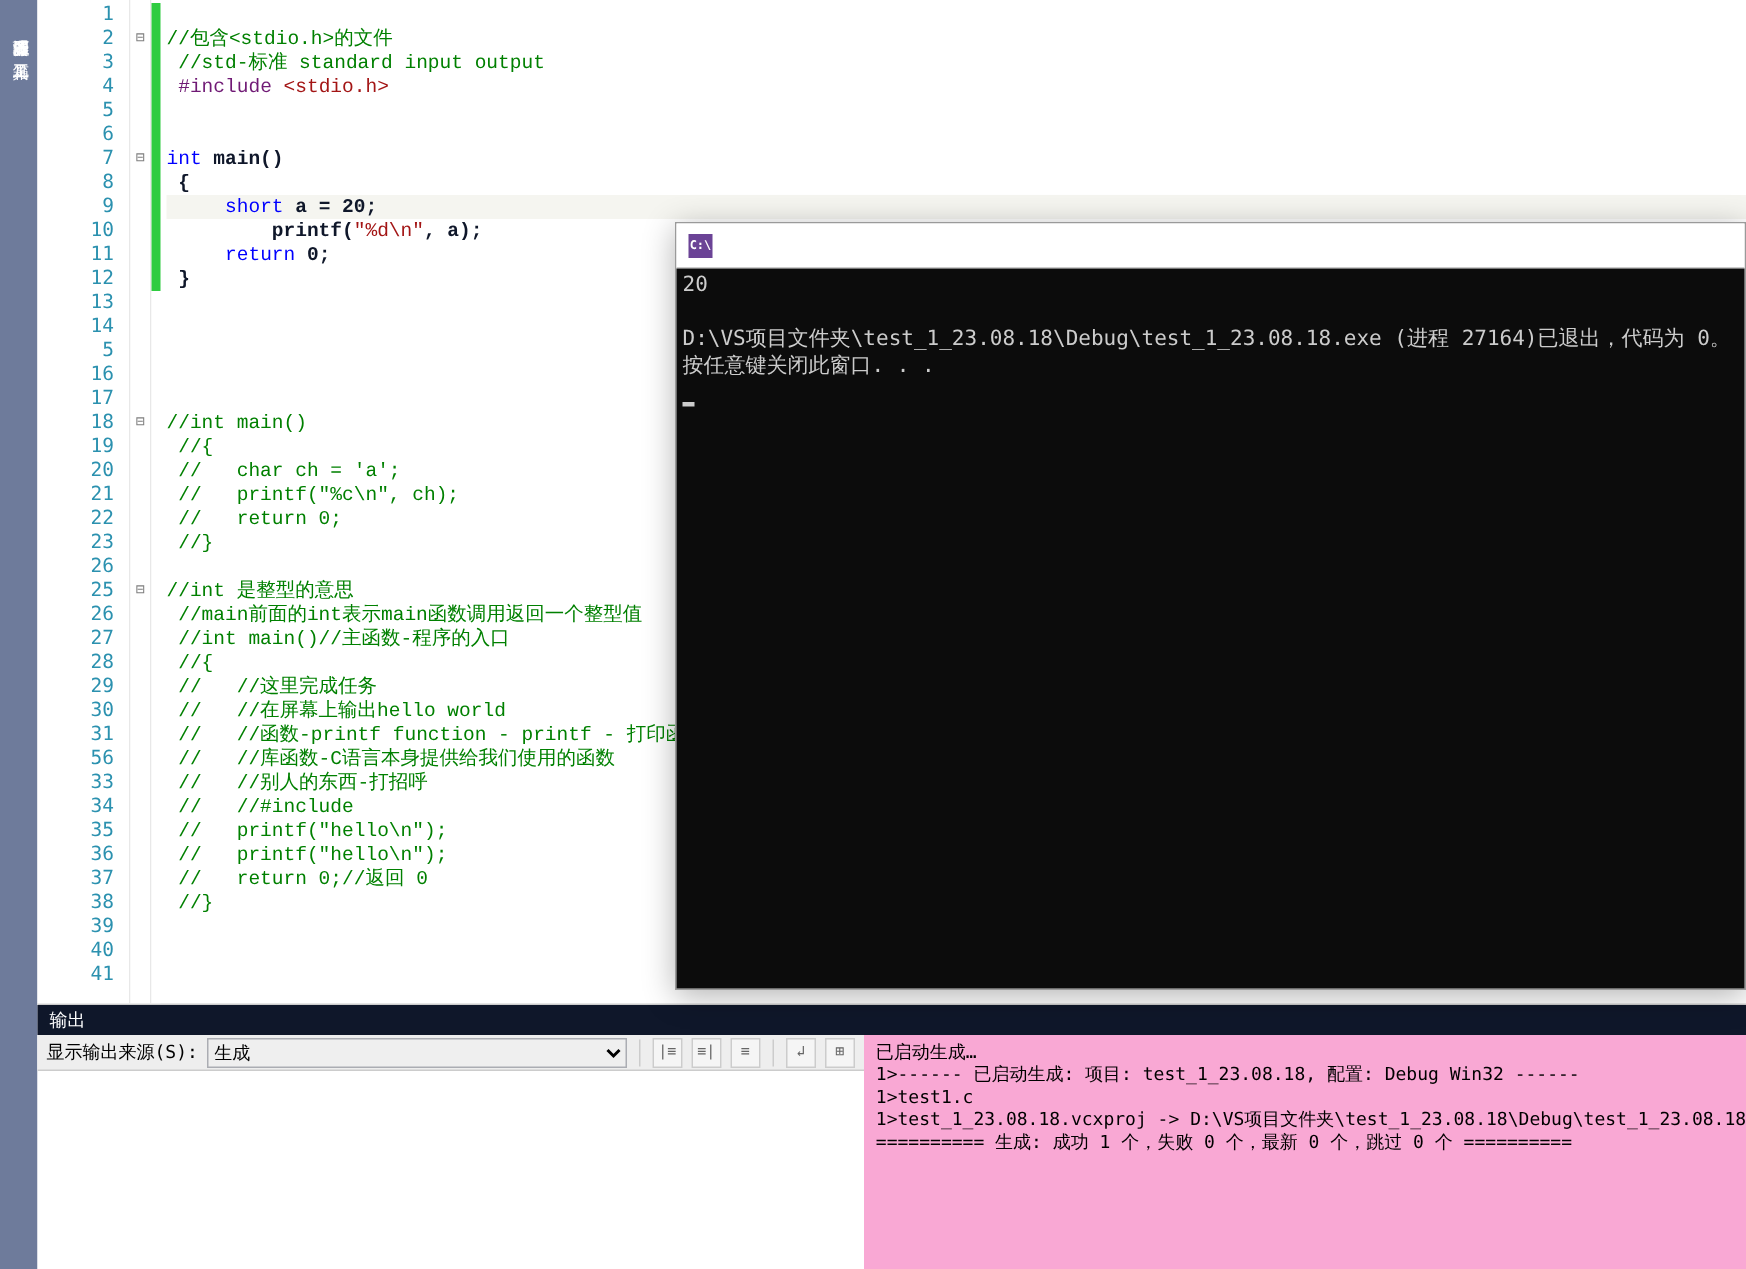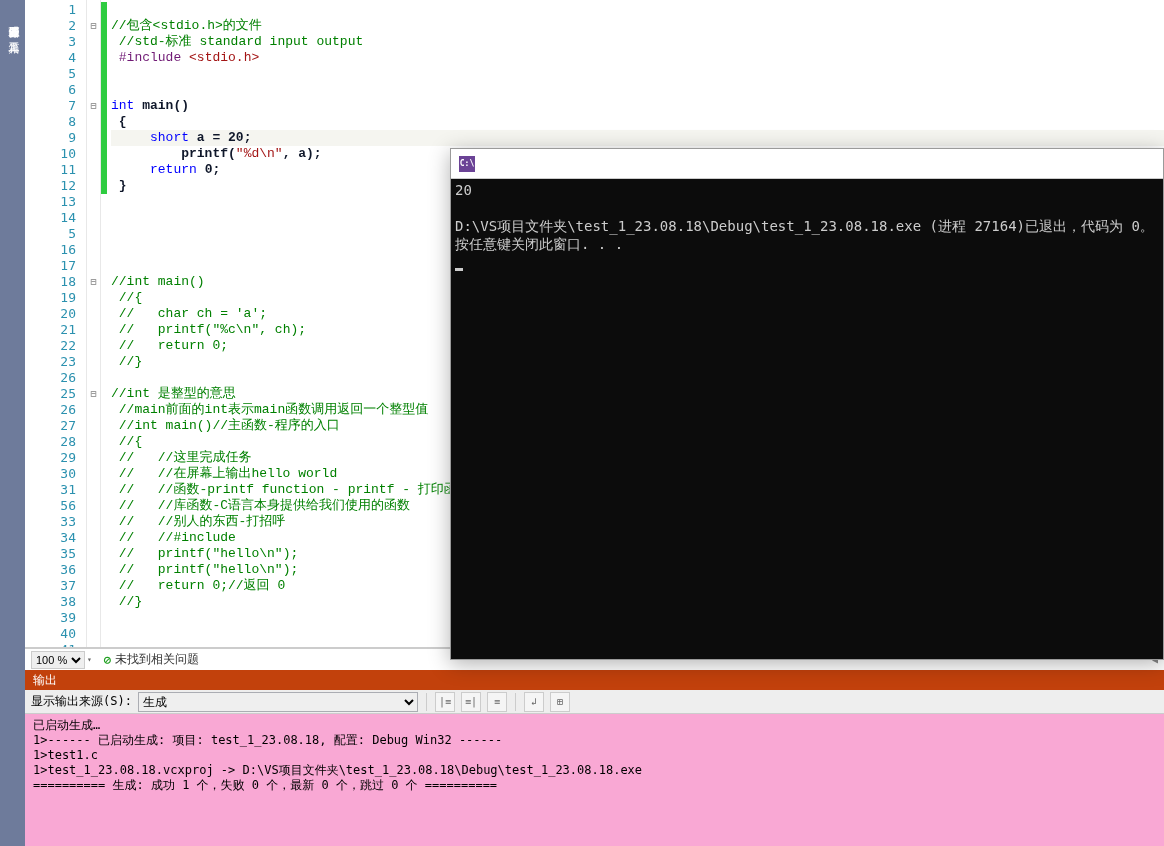--- a/index.html
+++ b/index.html
@@ -22,27 +22,27 @@
 .c-green{color:#008000;margin-top:48px;}
 .c-blue{color:#0000ff;}
 .c-gray{color:#701a75;}
 .c-red{color:#a31515;}
 .c-black{color:#0f172a;font-weight:bold;}
 .statusline{height:22px;display:flex;align-items:center;background:#fff;border-top:1px solid #ccc;font-size:12px;gap:12px;padding:0 6px;}
 .zoom{display:flex;align-items:center;gap:2px;}
 .zoom select{font-size:11px;border:1px solid #ccc;height:18px;}
 .no-issues{color:#333;display:flex;align-items:center;gap:4px;}
 .check{color:#20a020;font-weight:bold;}
-.panel-header{height:20px;background:#c2410c;color:#fff;font-size:12px;padding:2px 8px;display:flex;align-items:center;}
+.panel-header{height:20px;background:#0f172a;color:#fff;font-size:12px;padding:2px 8px;display:flex;align-items:center;}
 .output-bar{height:24px;background:#eee;border-bottom:1px solid #ccc;display:flex;align-items:center;gap:6px;padding:0 6px;font-size:12px;}
 .output-bar select{font-size:12px;border:1px solid #abadb3;height:20px;width:280px;}
 .tool-btn{width:20px;height:20px;border:1px solid #ccc;background:#f5f5f5;display:flex;align-items:center;justify-content:center;font-size:10px;color:#666;cursor:pointer;}
 .sep{width:1px;height:18px;background:#ccc;margin:0 2px;}
 .output-body{flex:1;background:#f9a8d4;font-family:Consolas,"SimSun",monospace;font-size:12px;line-height:15px;padding:4px 8px;white-space:pre;overflow:auto;}
-.output-panel{height:156px;display:flex;flex-direction:column;background:#fff;}
+.output-panel{height:156px;display:flex;flex-direction:row;background:#fff;}
 
 .console-win{position:absolute;left:450px;top:148px;width:714px;height:512px;background:#fff;border:1px solid #9a9a9a;box-shadow:0 4px 20px rgba(0,0,0,.3);display:flex;flex-direction:column;z-index:50;}
 .console-title{height:30px;background:#fff;display:flex;align-items:center;gap:8px;padding:0 8px;font-size:12px;border-bottom:1px solid #ccc;}
 .console-icon{width:16px;height:16px;background:#6b4396;display:flex;align-items:center;justify-content:center;color:#fff;font-size:8px;font-weight:bold;}
 .console-body{flex:1;background:#0c0c0c;color:#cccccc;font-family:"NSimSun",Consolas,monospace;font-size:14px;line-height:18px;padding:2px 4px;white-space:pre-wrap;position:relative;}
 .cursor{display:inline-block;width:8px;height:3px;background:#ccc;vertical-align:bottom;}
 </style>
 </head>
 <body>
 
@@ -180,32 +180,20 @@
           <div></div>
           <div></div>
           <div></div>
           <div></div>
           <div></div>
           <div></div>
         </div>
       <div class="code" id="code"><div class="row"></div><div class="row"><span class="c-green">//包含&lt;stdio.h&gt;的文件</span></div><div class="row"><span class="c-green"> //std-标准 standard input output</span></div><div class="row"><span class="c-black"> </span><span class="c-gray">#include </span><span class="c-red">&lt;stdio.h&gt;</span></div><div class="row"></div><div class="row"></div><div class="row"><span class="c-blue">int</span><span class="c-black"> main()</span></div><div class="row"><span class="c-black"> {</span></div><div class="row hl-line"><span class="c-black">     </span><span class="c-blue">short</span><span class="c-black"> a = 20;</span></div><div class="row"><span class="c-black">         printf(</span><span class="c-red">"%d\n"</span><span class="c-black">, a);</span></div><div class="row"><span class="c-black">     </span><span class="c-blue">return</span><span class="c-black"> 0;</span></div><div class="row"><span class="c-black"> }</span></div><div class="row"></div><div class="row"></div><div class="row"></div><div class="row"></div><div class="row"></div><div class="row"><span class="c-green">//int main()</span></div><div class="row"><span class="c-green"> //{</span></div><div class="row"><span class="c-green"> //   char ch = 'a';</span></div><div class="row"><span class="c-green"> //   printf("%c\n", ch);</span></div><div class="row"><span class="c-green"> //   return 0;</span></div><div class="row"><span class="c-green"> //}</span></div><div class="row"></div><div class="row"><span class="c-green">//int 是整型的意思</span></div><div class="row"><span class="c-green"> //main前面的int表示main函数调用返回一个整型值</span></div><div class="row"><span class="c-green"> //int main()//主函数-程序的入口</span></div><div class="row"><span class="c-green"> //{</span></div><div class="row"><span class="c-green"> //   //这里完成任务</span></div><div class="row"><span class="c-green"> //   //在屏幕上输出hello world</span></div><div class="row"><span class="c-green"> //   //函数-printf function - printf - 打印函数</span></div><div class="row"><span class="c-green"> //   //库函数-C语言本身提供给我们使用的函数</span></div><div class="row"><span class="c-green"> //   //别人的东西-打招呼</span></div><div class="row"><span class="c-green"> //   //#include</span></div><div class="row"><span class="c-green"> //   printf("hello\n");</span></div><div class="row"><span class="c-green"> //   printf("hello\n");</span></div><div class="row"><span class="c-green"> //   return 0;//返回 0</span></div><div class="row"><span class="c-green"> //}</span></div><div class="row"></div><div class="row"></div><div class="row"></div></div>
     </div>
 
-    <div class="statusline">
-      <div class="zoom">
-        <select><option>100 %</option></select>
-        <span style="font-size:8px;color:#666;">▾</span>
-      </div>
-      <div class="no-issues">
-        <span class="check">⊘</span>
-        <span>未找到相关问题</span>
-      </div>
-      <span style="flex:1"></span>
-      <span style="color:#888;font-size:10px;">◀</span>
-    </div>
 
     <div class="panel-header">
       <span>输出</span>
     </div>
 
     <div class="output-panel">
       <div class="output-bar">
         <span>显示输出来源(S):</span>
         <select><option>生成</option></select>
         <div class="sep"></div>

